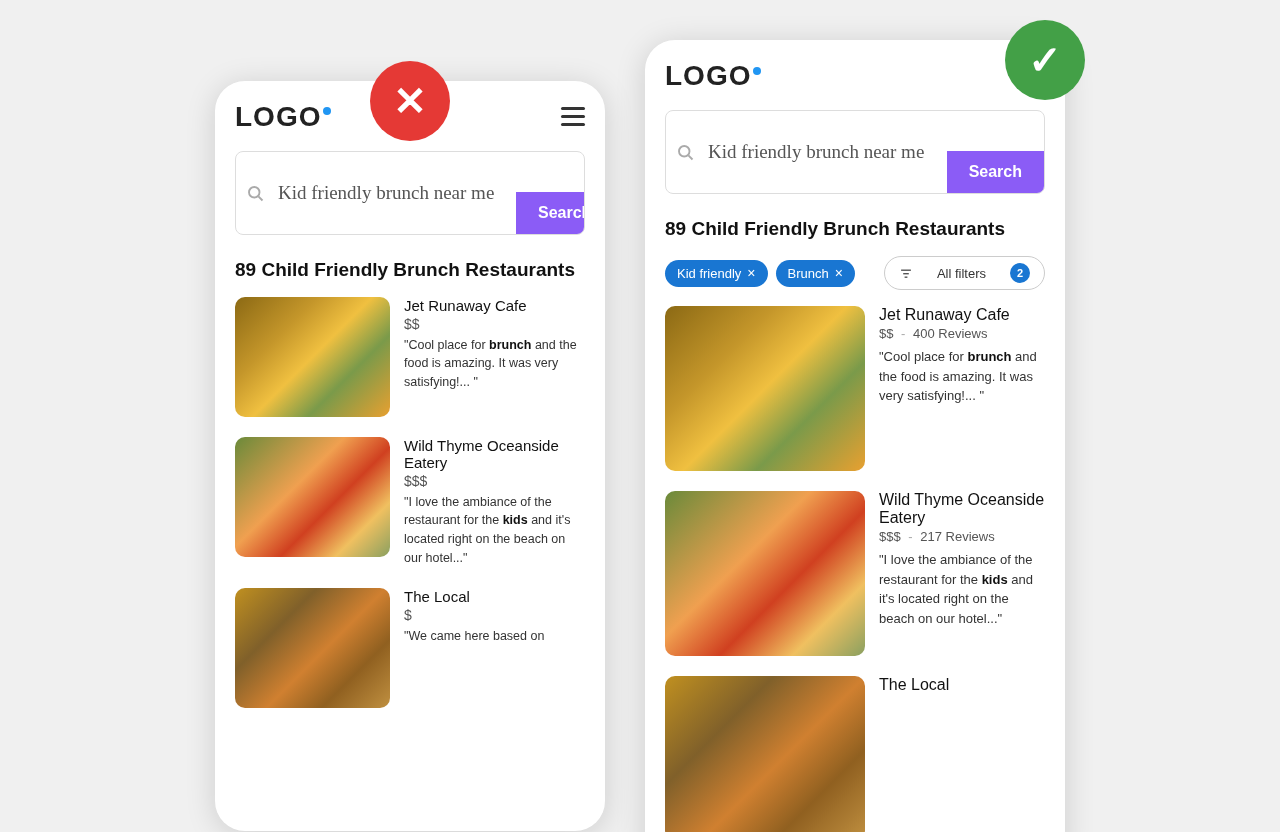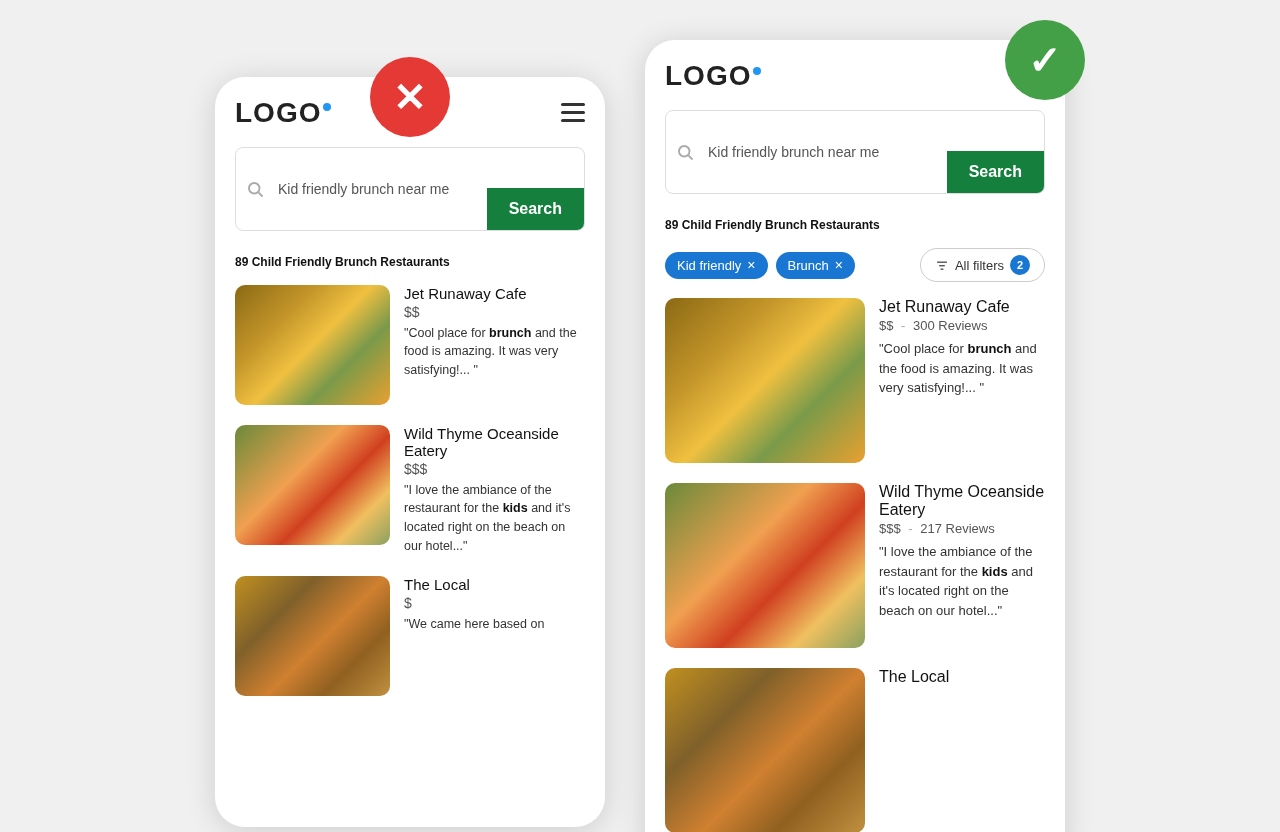--- a/index.html
+++ b/index.html
@@ -108,39 +108,40 @@
       width: 18px;
       height: 18px;
       stroke: #aaa;
       fill: none;
       stroke-width: 2.5;
     }
     .search-input {
       flex: 1;
       border: none;
       outline: none;
-      font-size: 14px;
+      font-size: 19px;
       color: #555;
       padding: 12px 4px;
       background: transparent;
+      font-family: Liberation Serif, serif;
     }
     .search-btn {
-      background: #15803d;
+      background: #8b5cf6;
       color: white;
       border: none;
       padding: 12px 22px;
       font-size: 16px;
       font-weight: 600;
       cursor: pointer;
       white-space: nowrap;
       margin-top: 40px;
     }
 
     .results-title {
-      font-size: 12px;
+      font-size: 19px;
       font-weight: 700;
       color: #111;
       margin-bottom: 16px;
     }
 
     .filters-row {
       display: flex;
       align-items: center;
       gap: 8px;
       margin-bottom: 16px;
@@ -160,21 +161,21 @@
     }
     .filter-chip .chip-x {
       cursor: pointer;
       font-size: 14px;
       line-height: 1;
     }
 
     .all-filters-btn {
       display: flex;
       align-items: center;
-      gap: 6px;
+      gap: 24px;
       border: 1.5px solid #ccc;
       border-radius: 20px;
       padding: 6px 14px;
       background: white;
       font-size: 13px;
       color: #333;
       cursor: pointer;
       margin-left: auto;
     }
     .filter-count-badge {
@@ -402,21 +403,21 @@
 
     <div class="restaurant-list">
 
       <div class="restaurant-item">
         <div class="restaurant-img restaurant-img-lg food-img-1"></div>
         <div class="restaurant-info">
           <div class="restaurant-name">Jet Runaway Cafe</div>
           <div class="restaurant-price-reviews">
             <span>$$</span>
             <span class="reviews-sep">-</span>
-            <span>300 Reviews</span>
+            <span>400 Reviews</span>
           </div>
           <div class="restaurant-review">
             "Cool place for <b>brunch</b> and the food is amazing. It was very satisfying!... "
           </div>
         </div>
       </div>
 
       <div class="restaurant-item">
         <div class="restaurant-img restaurant-img-lg food-img-2"></div>
         <div class="restaurant-info">

